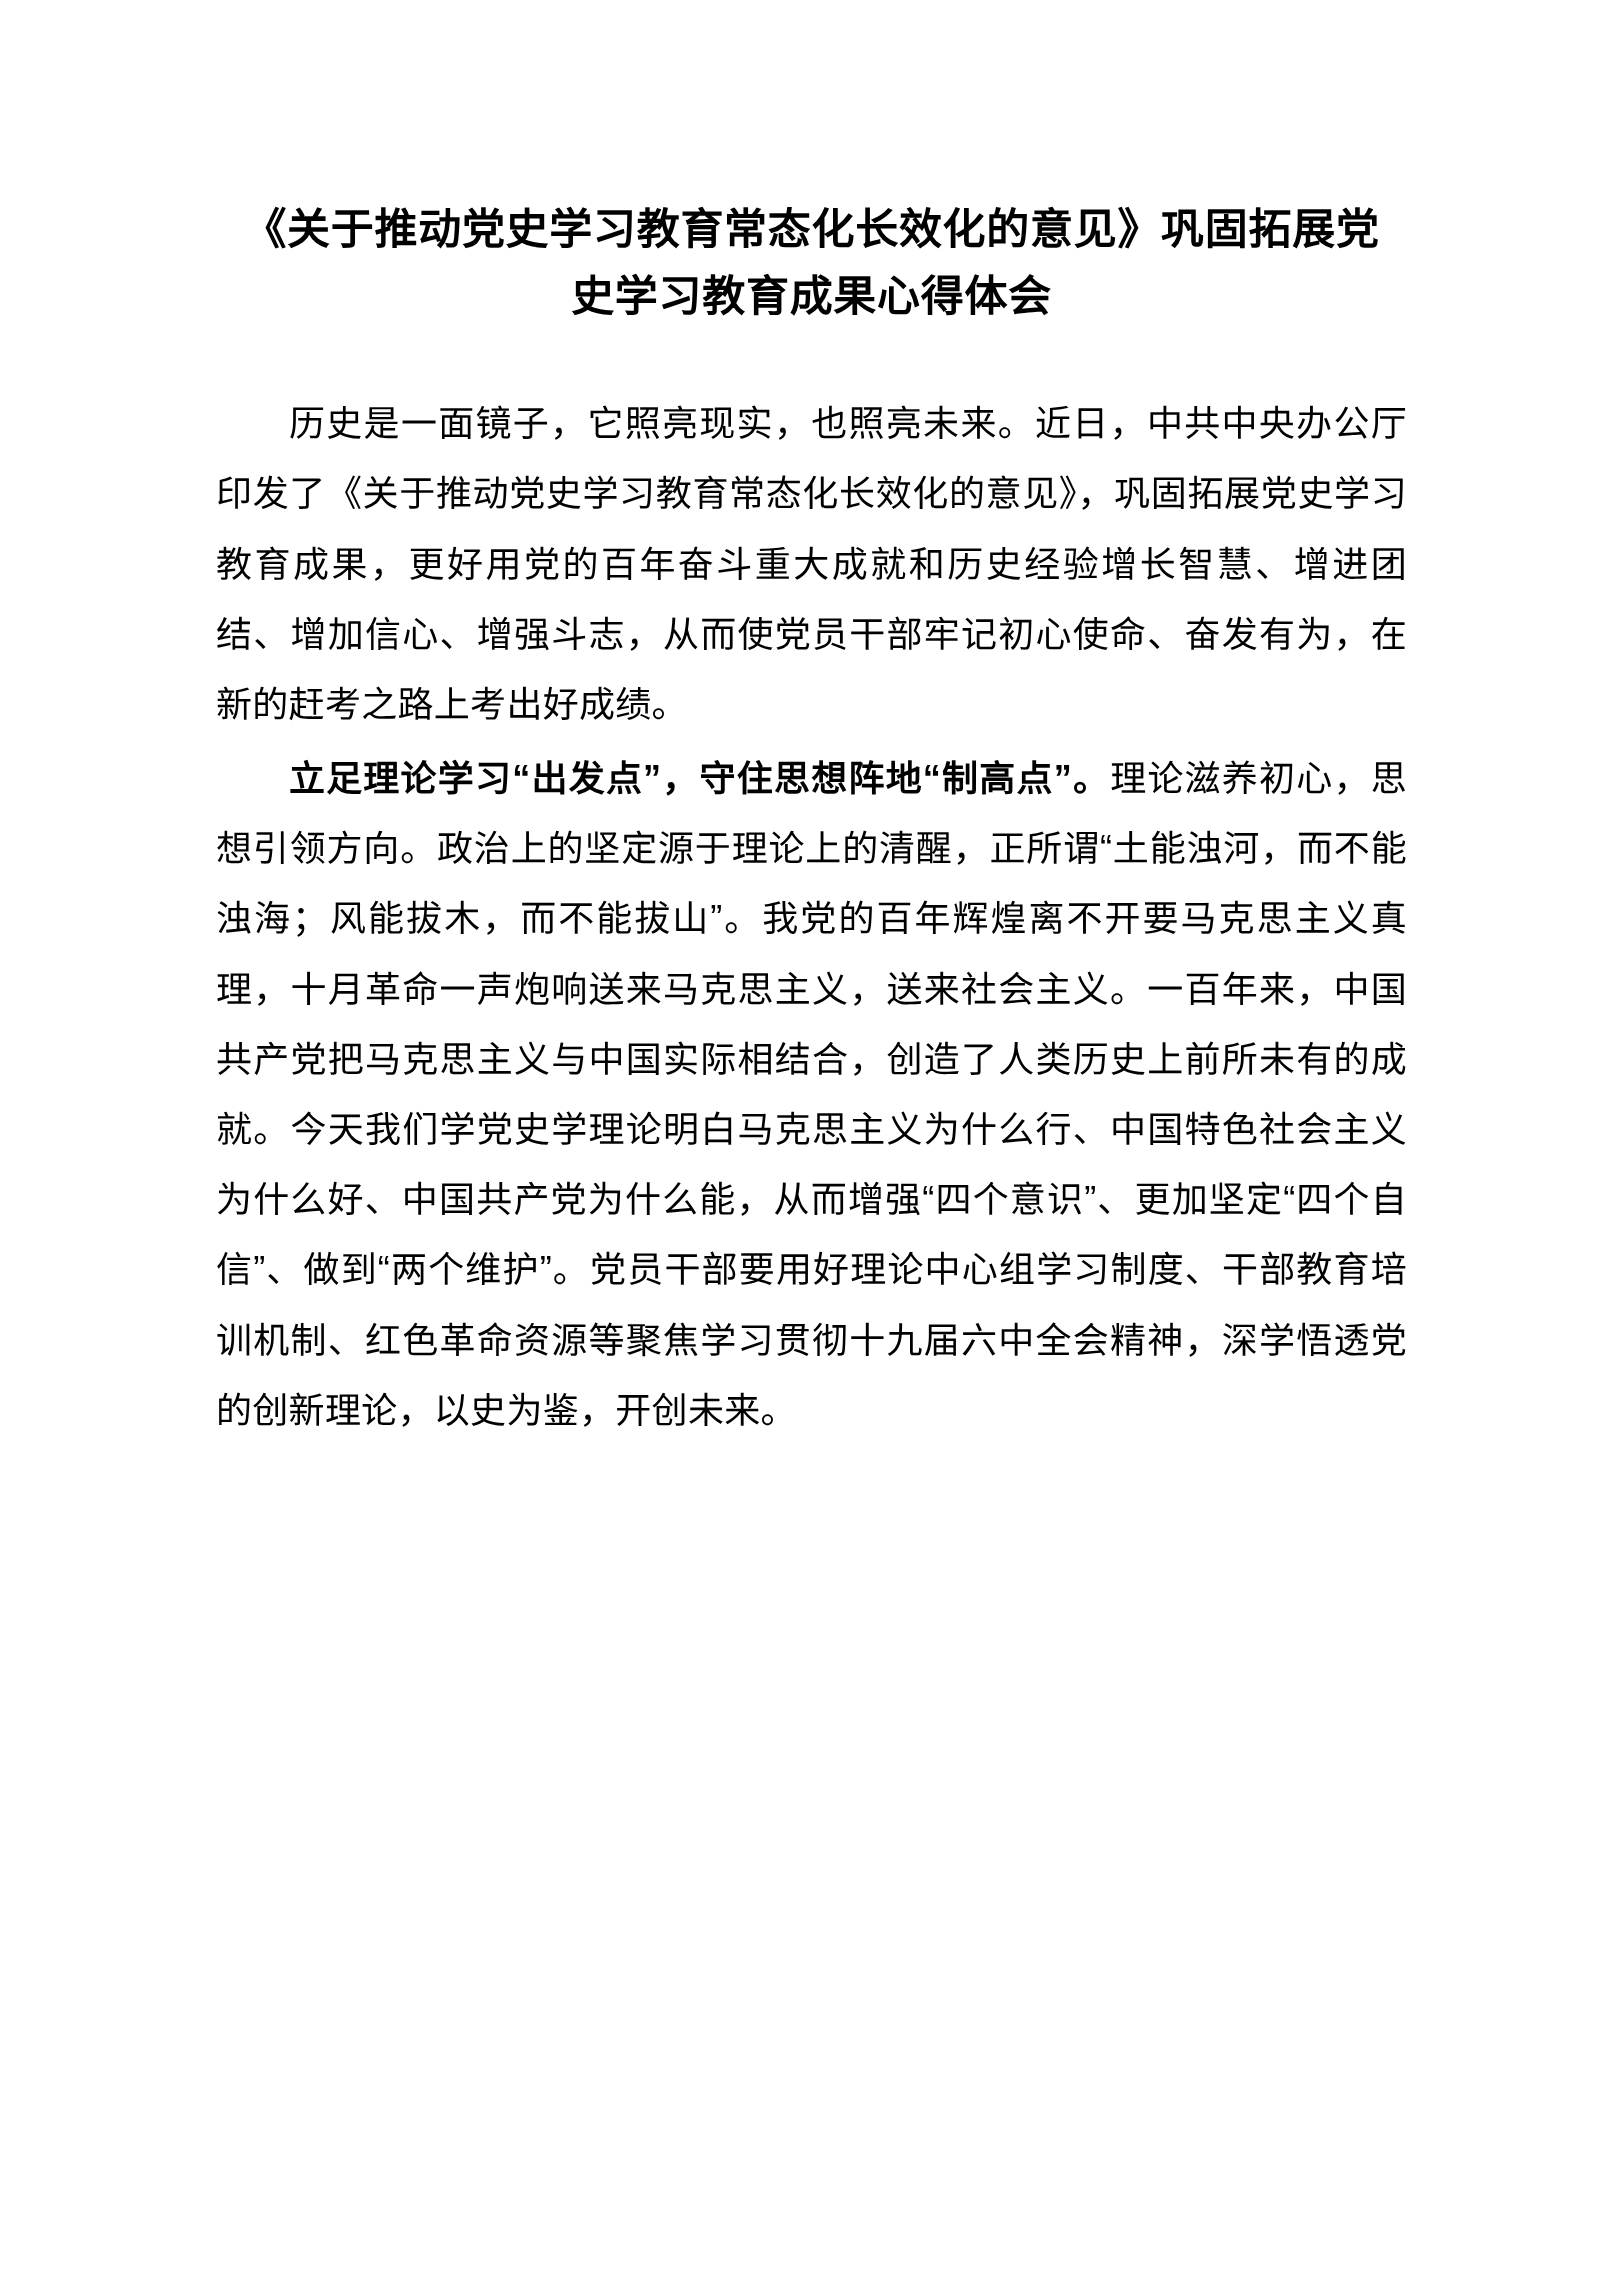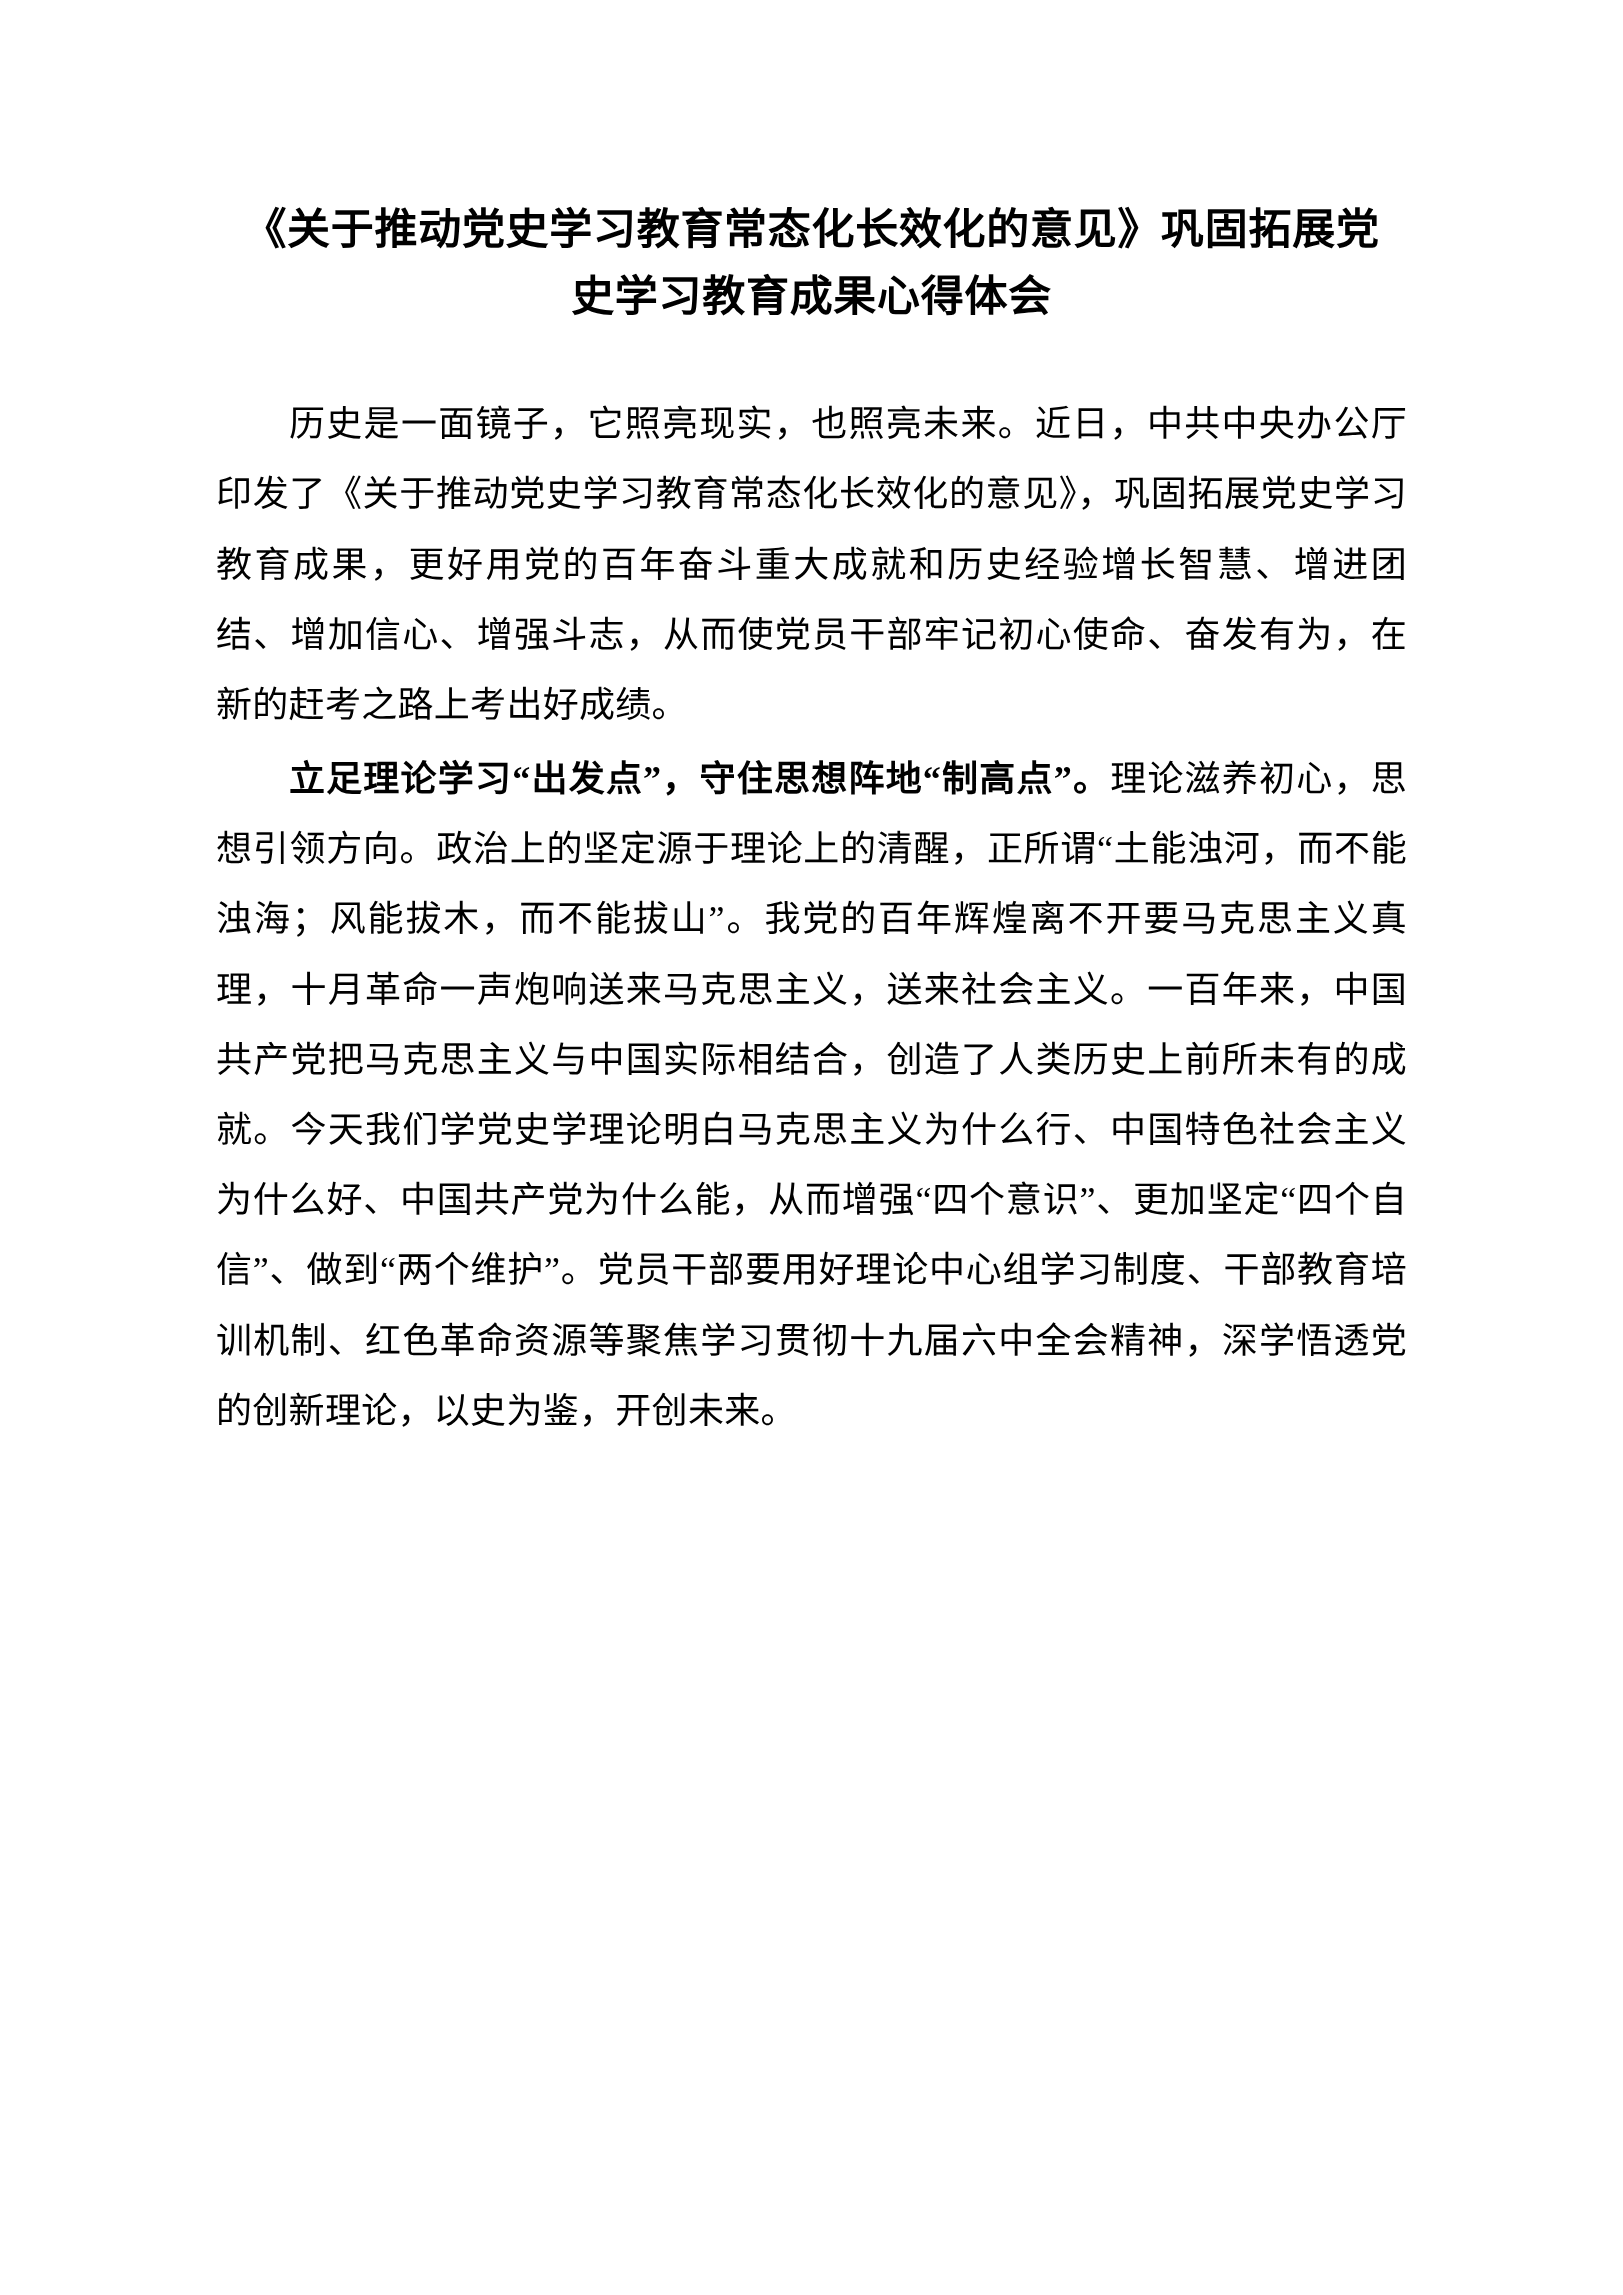--- a/index.html
+++ b/index.html
@@ -25,21 +25,21 @@
     font-family: "DejaVu Serif", "Liberation Serif", serif;
     font-weight: bold;
     font-size: 43px;
     line-height: 1.55;
     text-align: center;
     letter-spacing: 0.7px;
     margin: 0 0 60px 0;
     padding: 0 13px;
   }
   .body-para {
-    font-family: Liberation Serif, serif;
+    font-family: Liberation Sans, sans-serif;
     font-size: 36px;
     line-height: 1.95;
     text-align: justify;
     text-align-last: left;
     text-justify: inter-ideograph;
     margin: 0 0 3.9px 0;
     letter-spacing: 0.3px;
   }
   .body-para .indent {
     display: inline-block;

